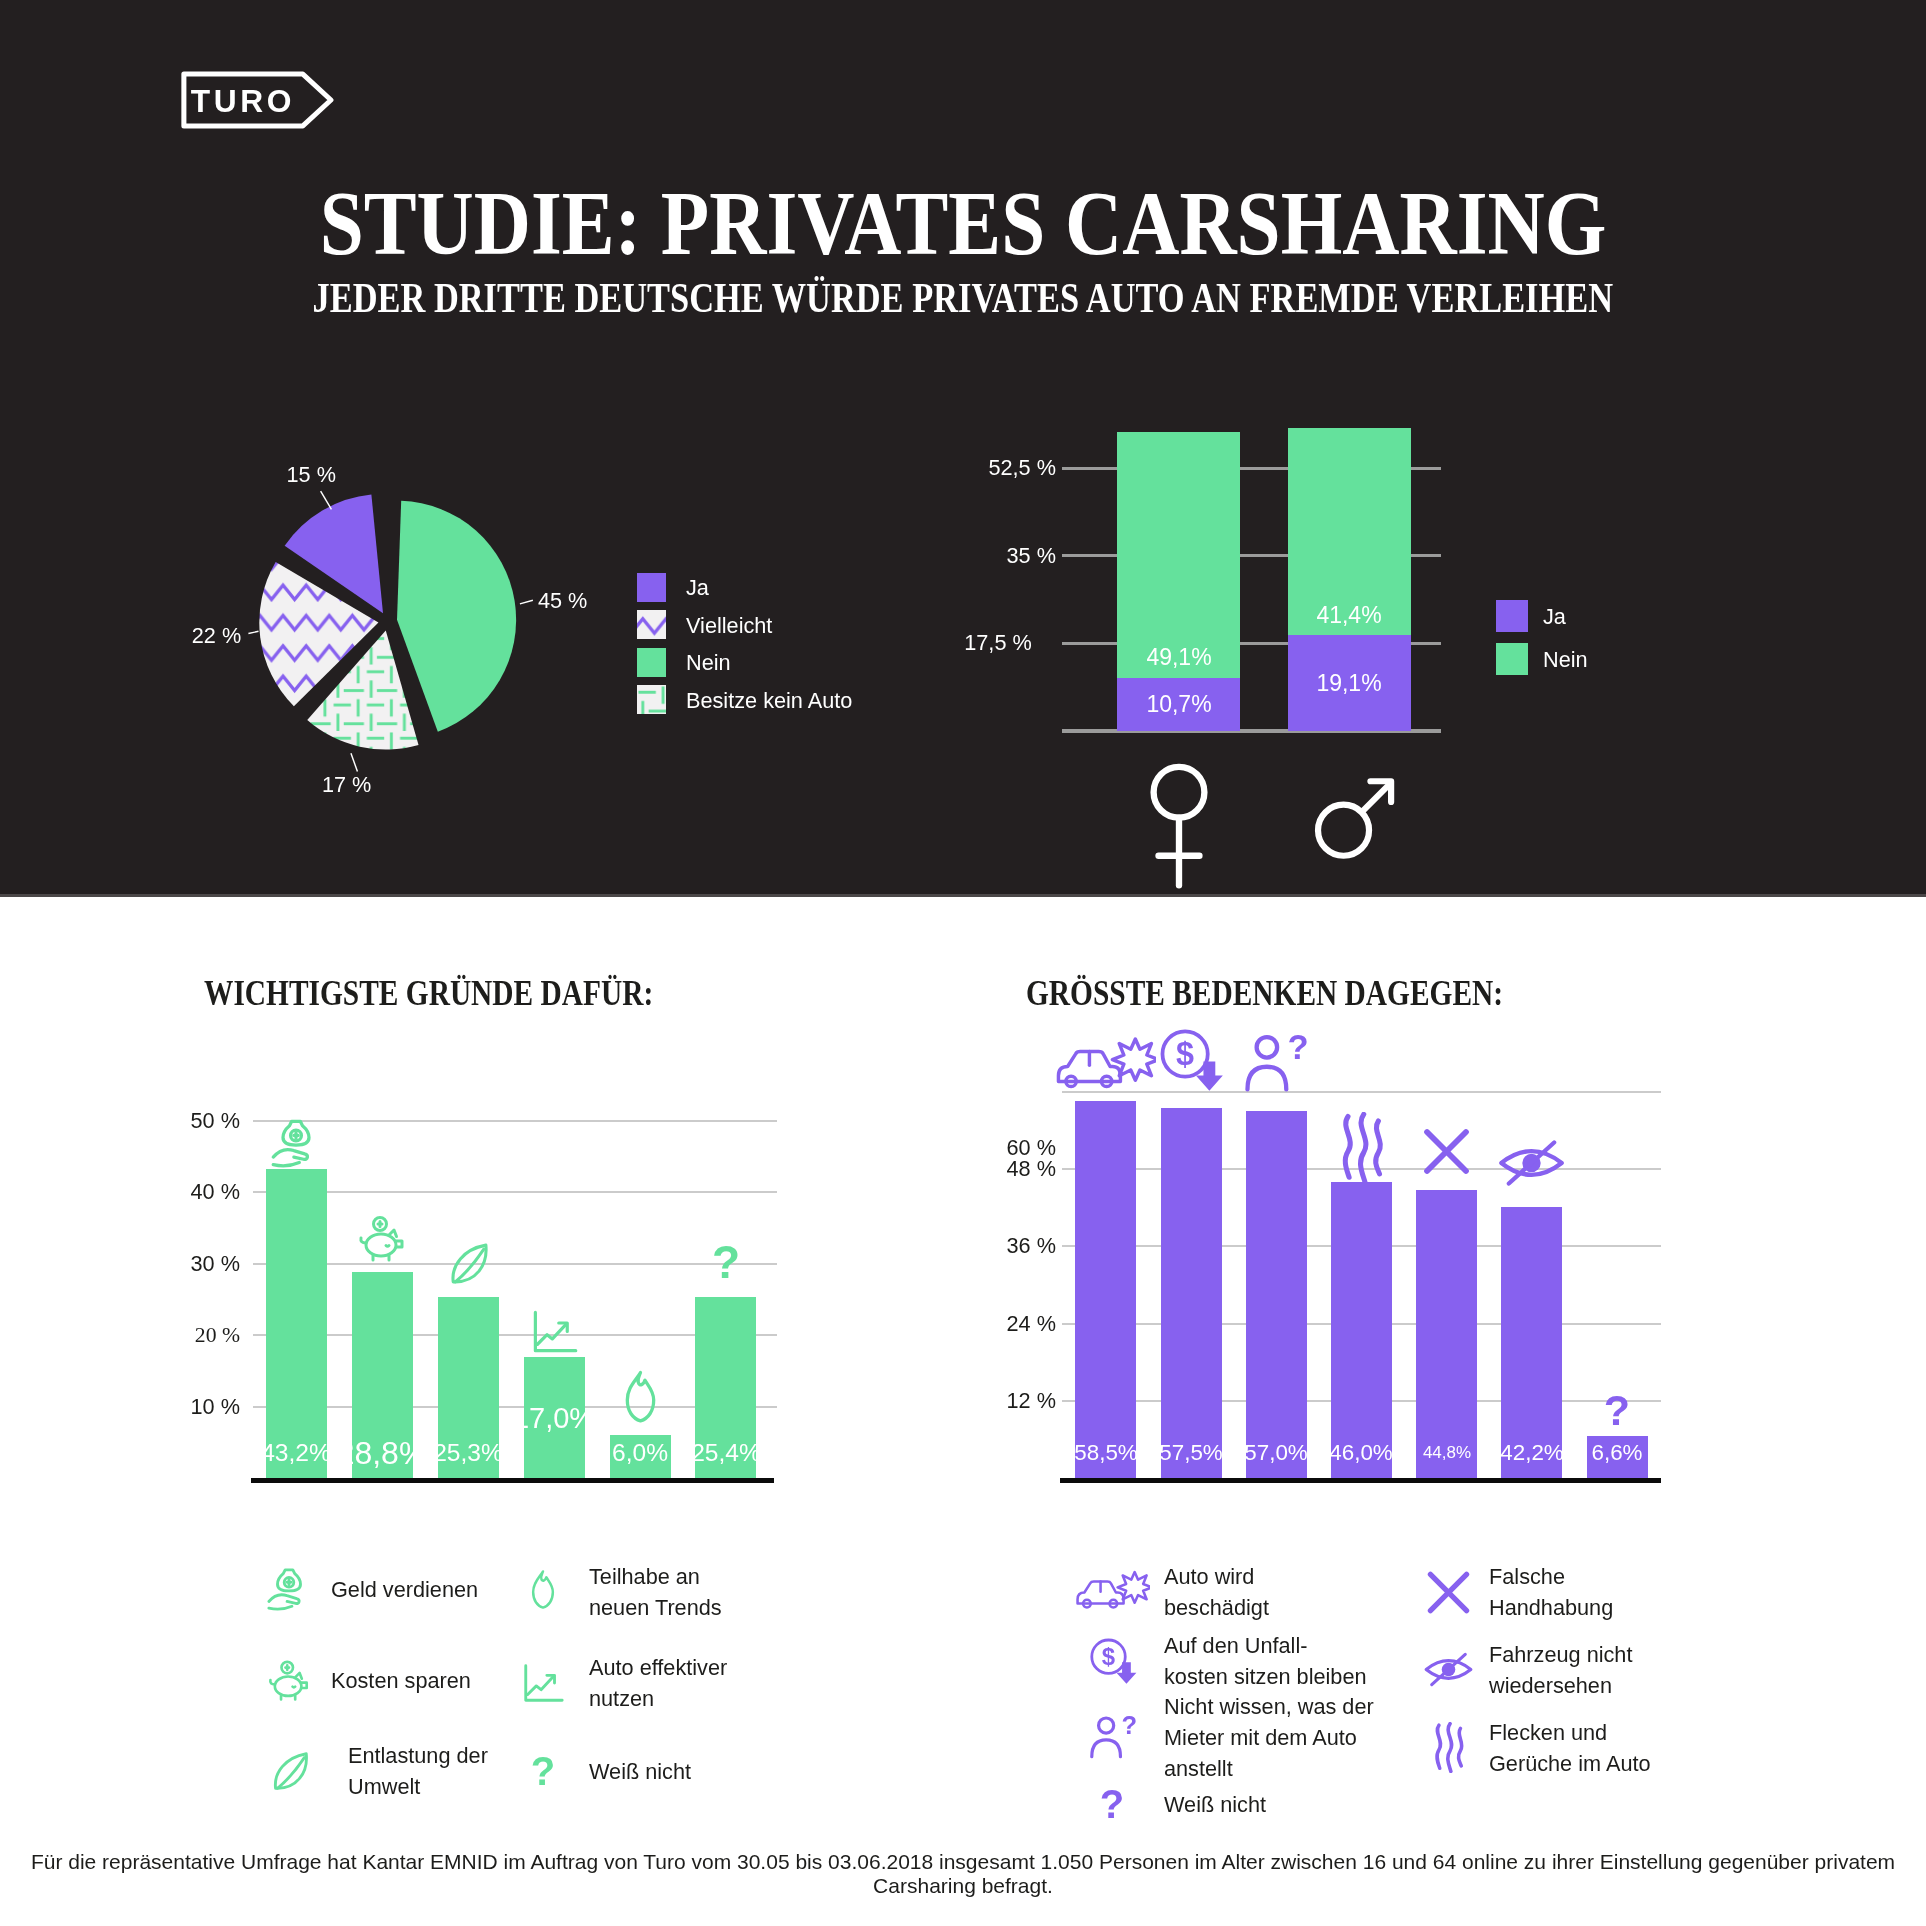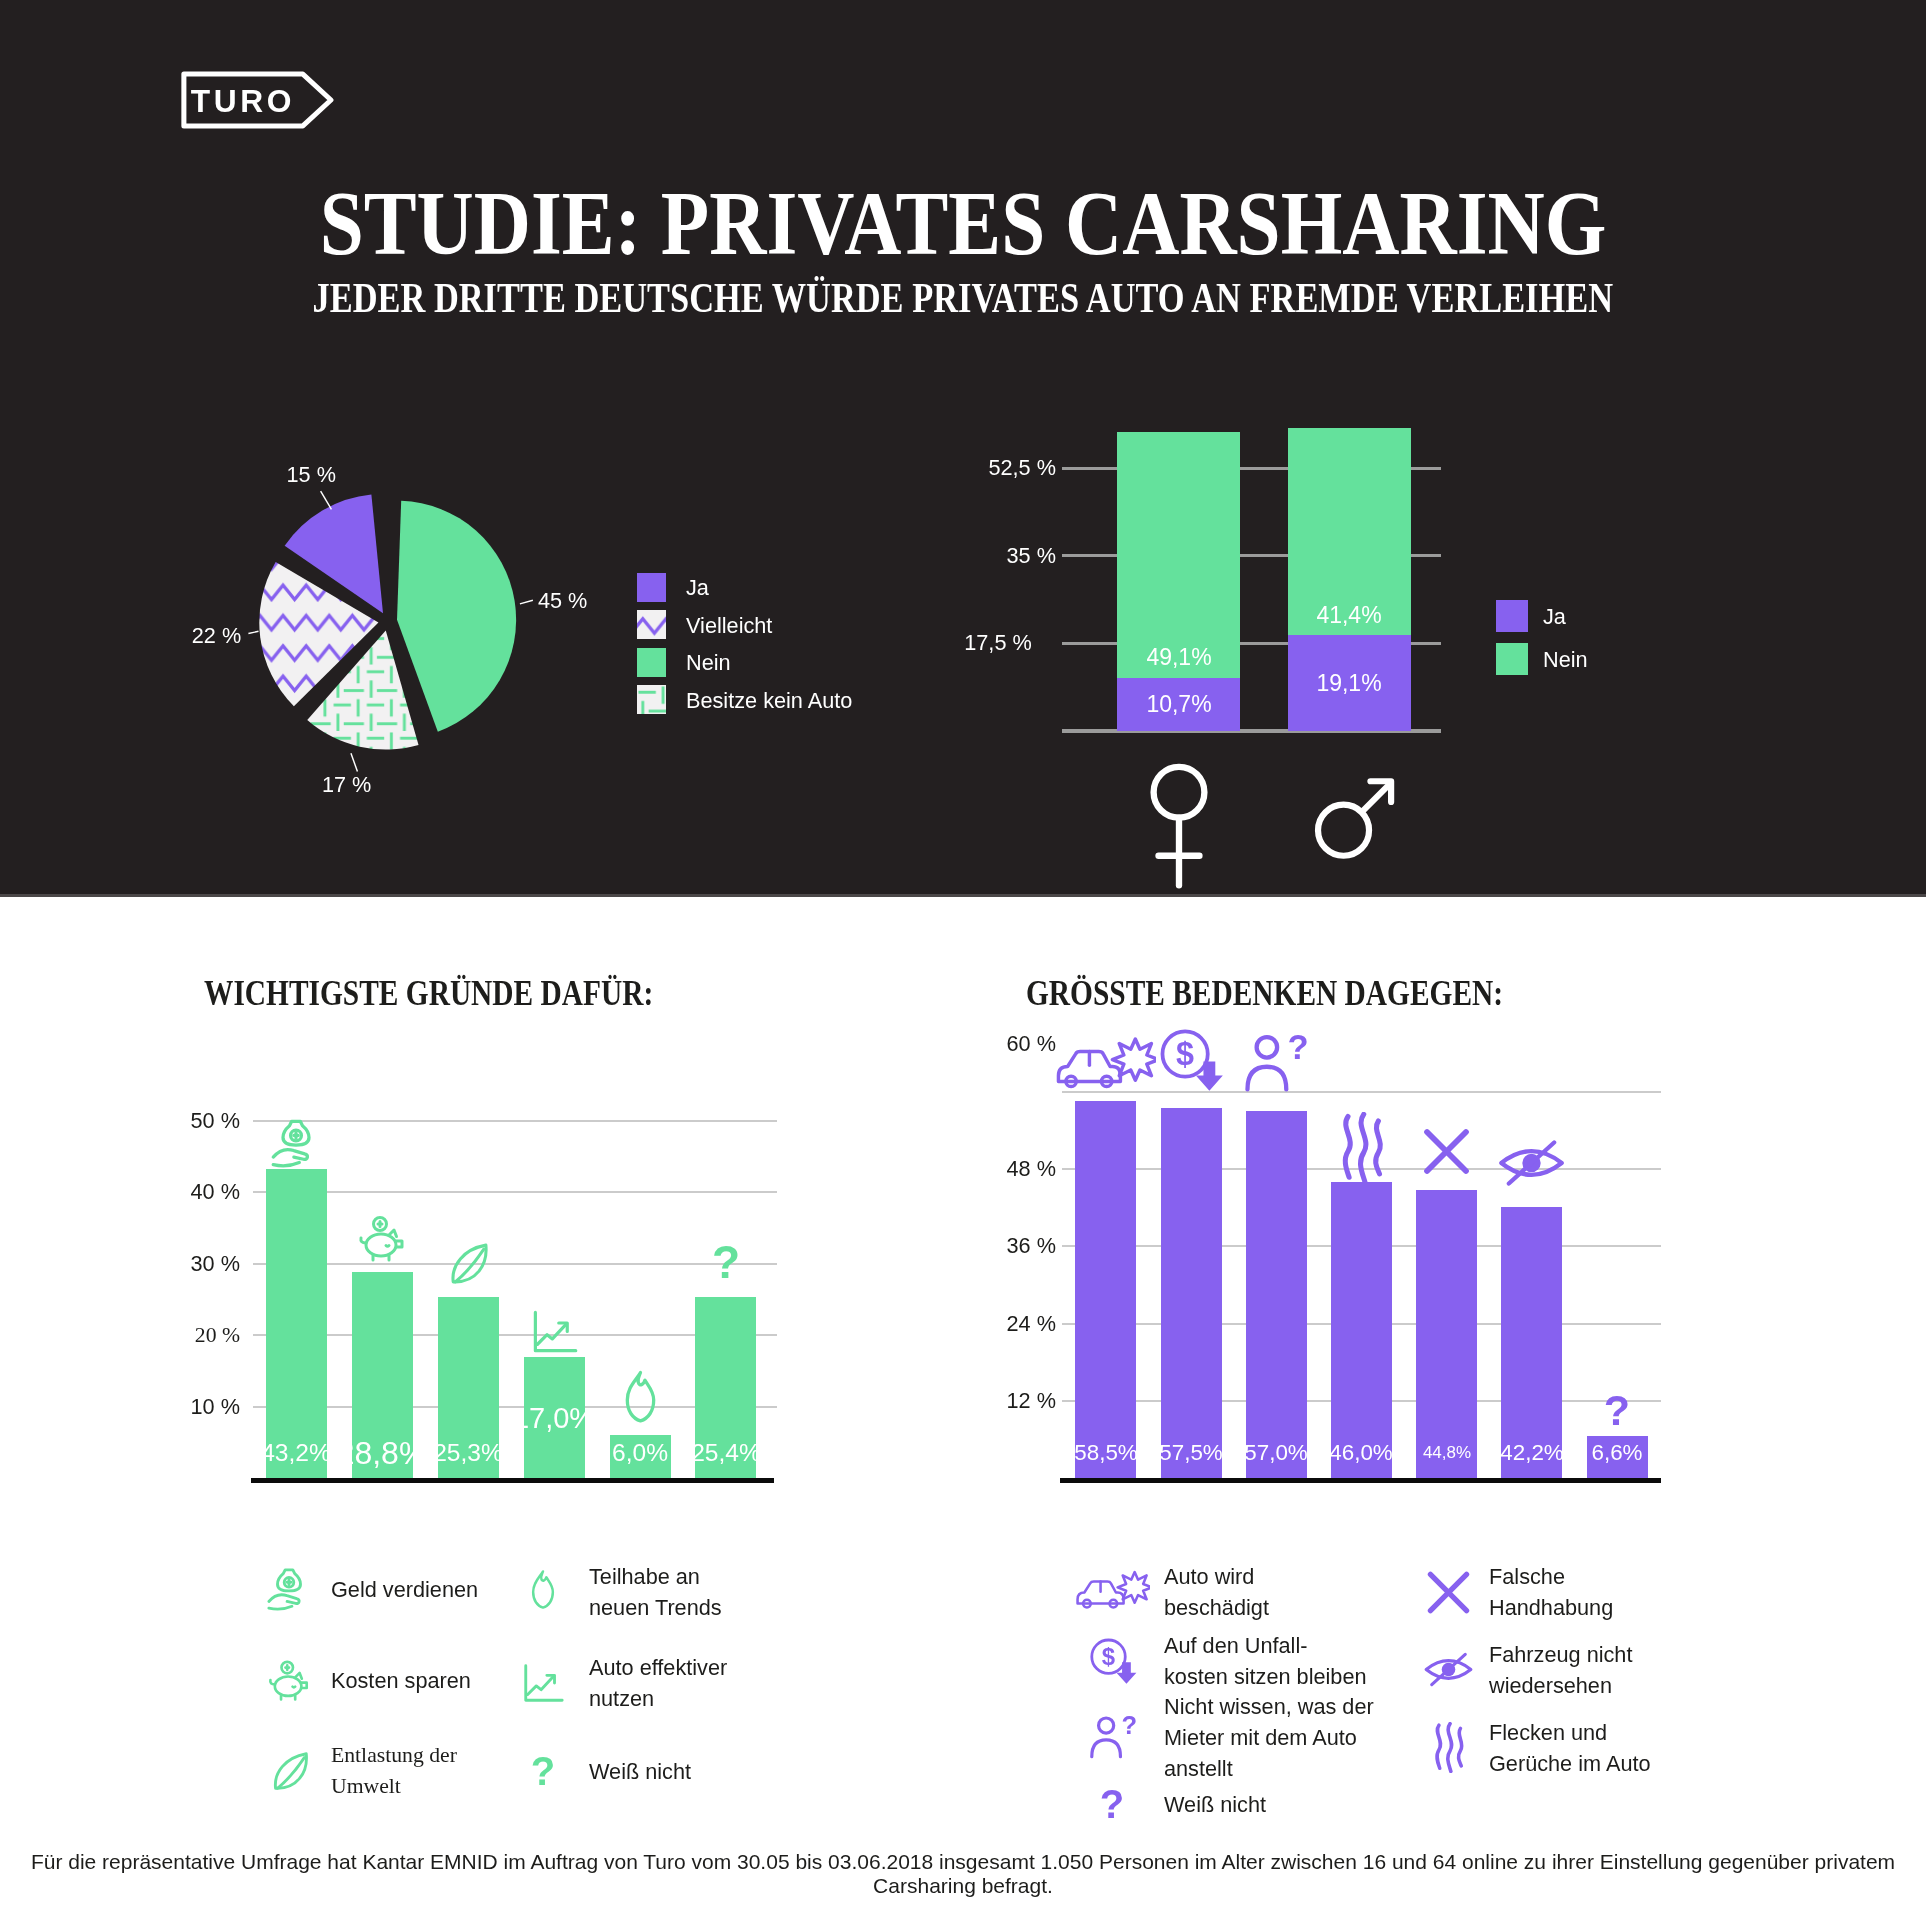--- a/index.html
+++ b/index.html
@@ -278,21 +278,21 @@
     </div>
     <svg width="46" height="46" style="position:absolute;left:266px;top:1657px;color:#64E19C;overflow:visible;" viewBox="0 0 64 64">
       <use href="#sym-piggy"></use>
     </svg>
     <div class="abs legend-text" style="left: 331px; top: 1680px;">
       <div>Kosten sparen</div>
     </div>
     <svg width="46" height="46" style="position:absolute;left:266px;top:1748px;color:#64E19C;overflow:visible;" viewBox="0 0 64 64">
       <use href="#sym-leaf"></use>
     </svg>
-    <div class="abs legend-text" style="left: 331px; top: 1771px; font-family: Liberation Serif, serif;">
+    <div class="abs legend-text" style="left: 348px; top: 1771px;">
       <div>Entlastung der</div>
       <div>Umwelt</div>
     </div>
     <svg width="46" height="46" style="position:absolute;left:520px;top:1569px;color:#64E19C;overflow:visible;" viewBox="0 0 64 64">
       <use href="#sym-flame"></use>
     </svg>
     <div class="abs legend-text" style="left: 589px; top: 1592px;">
       <div>Teilhabe an</div>
       <div>neuen Trends</div>
     </div>
@@ -307,21 +307,21 @@
     <div class="abs legend-text" style="left: 589px; top: 1771px;">
       <div>Weiß nicht</div>
     </div>
   </div>
 
 <div class="abs" style="left:1026px;top:974px;">
   <span class="serif-head squeeze-left" style="font-size:35px;color:#1d1d1b;">GRÖSSTE BEDENKEN DAGEGEN:</span>
 </div>
 <div id="concerns-chart" class="abs" style="left:0;top:0;">
     <div class="abs" style="left: 1062px; top: 1091px; width: 599px; height: 2.2px; background: rgb(203, 203, 203);"></div>
-    <div class="abs tick-label dark-text" style="left: 940px; top: 1044px; width: 116px; text-align: right;">60 %</div>
+    <div class="abs tick-label dark-text" style="left: 940px; top: 1148px; width: 116px; text-align: right;">60 %</div>
     <div class="abs" style="left: 1062px; top: 1168px; width: 599px; height: 2.2px; background: rgb(203, 203, 203);"></div>
     <div class="abs tick-label dark-text" style="left: 940px; top: 1169px; width: 116px;">48 %</div>
     <div class="abs" style="left: 1062px; top: 1245px; width: 599px; height: 2.2px; background: rgb(203, 203, 203);"></div>
     <div class="abs tick-label dark-text" style="left: 940px; top: 1246px; width: 116px;">36 %</div>
     <div class="abs" style="left: 1062px; top: 1323px; width: 599px; height: 2.2px; background: rgb(203, 203, 203);"></div>
     <div class="abs tick-label dark-text" style="left: 940px; top: 1324px; width: 116px;">24 %</div>
     <div class="abs" style="left: 1062px; top: 1400px; width: 599px; height: 2.2px; background: rgb(203, 203, 203);"></div>
     <div class="abs tick-label dark-text" style="left: 940px; top: 1401px; width: 116px;">12 %</div>
     <div class="abs" style="left: 1075px; top: 1101px; width: 61px; height: 377px; background: rgb(135, 97, 239);"></div>
     <div class="abs val-label" style="left: 1106px; top: 1453px; font-size: 22.4px;">58,5%</div>

